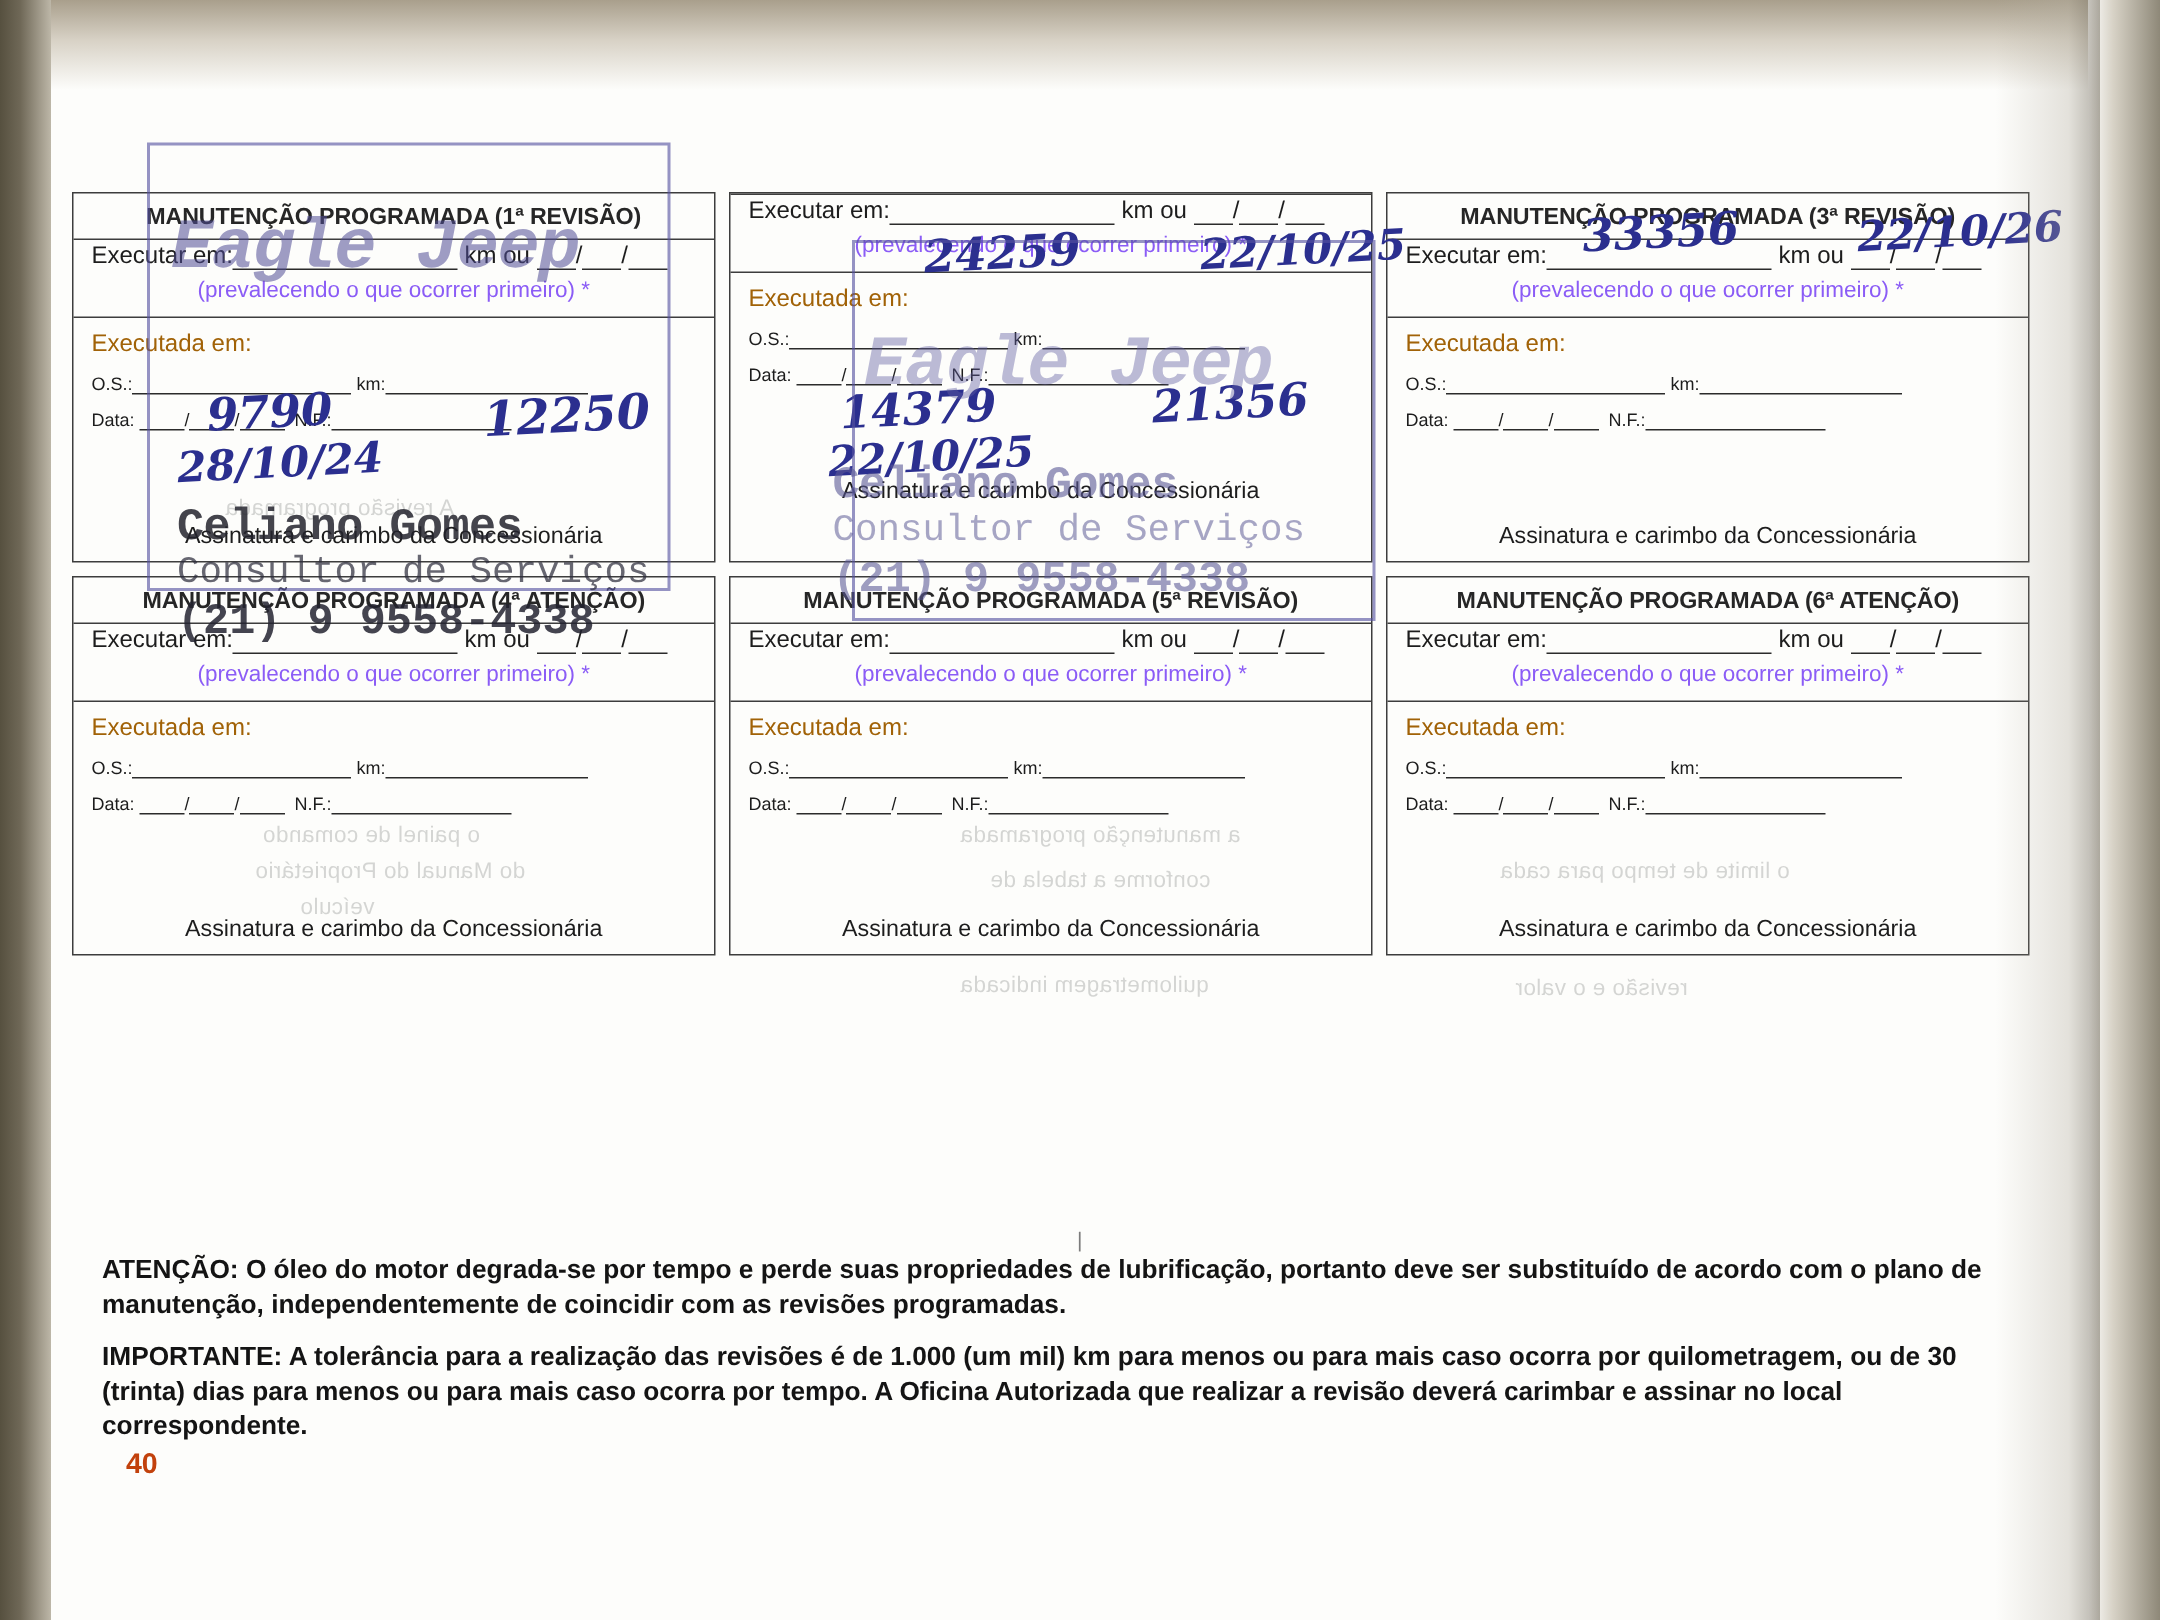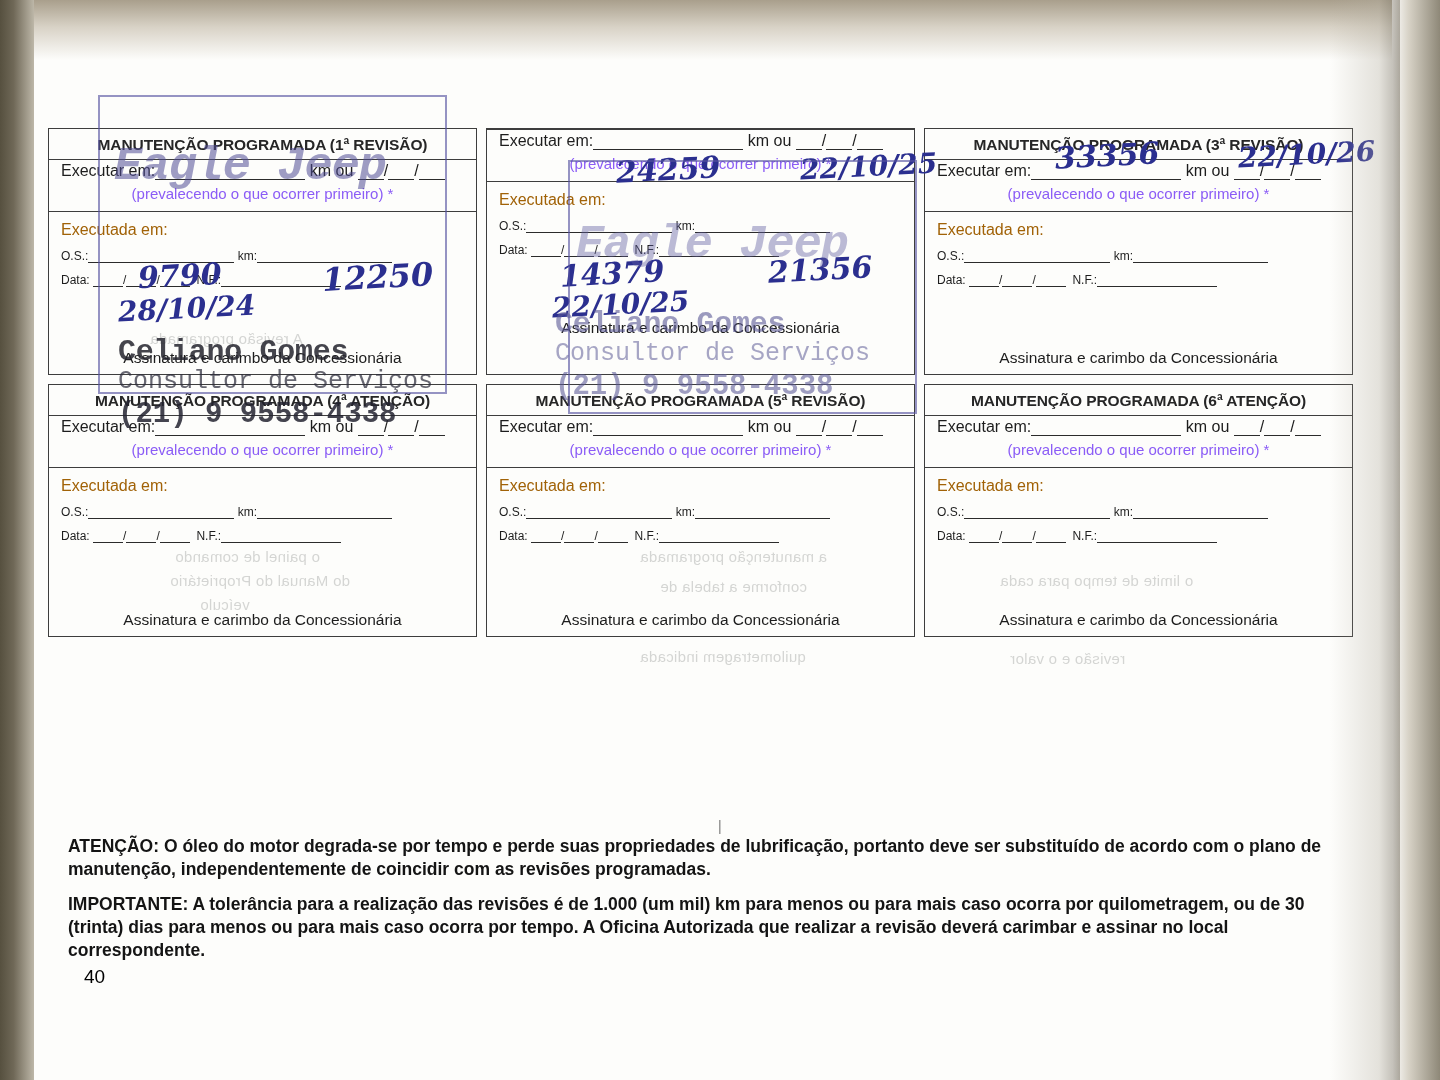--- a/index.html
+++ b/index.html
@@ -227,22 +227,22 @@
     font-weight: bold;
     color: #141414;
     line-height: 1.32;
     margin-bottom: 12px;
   }
   .pagenum {
     position: absolute;
     left: 84px;
     top: 966px;
     font-size: 19px;
-    font-weight: normal;
-    color: #000000;
+    font-weight: bold;
+    color: #c2410c;
     text-align: center;
   }
   .tiny-mark {
     position: absolute;
     left: 718px;
     top: 818px;
     font-size: 14px;
     color: #7c7c7c;
   }
 </style>

